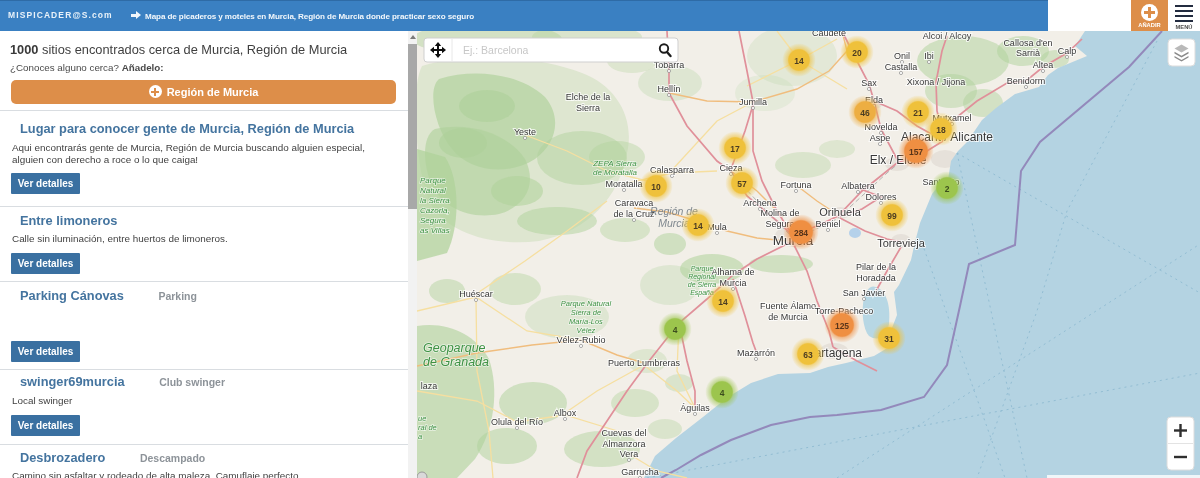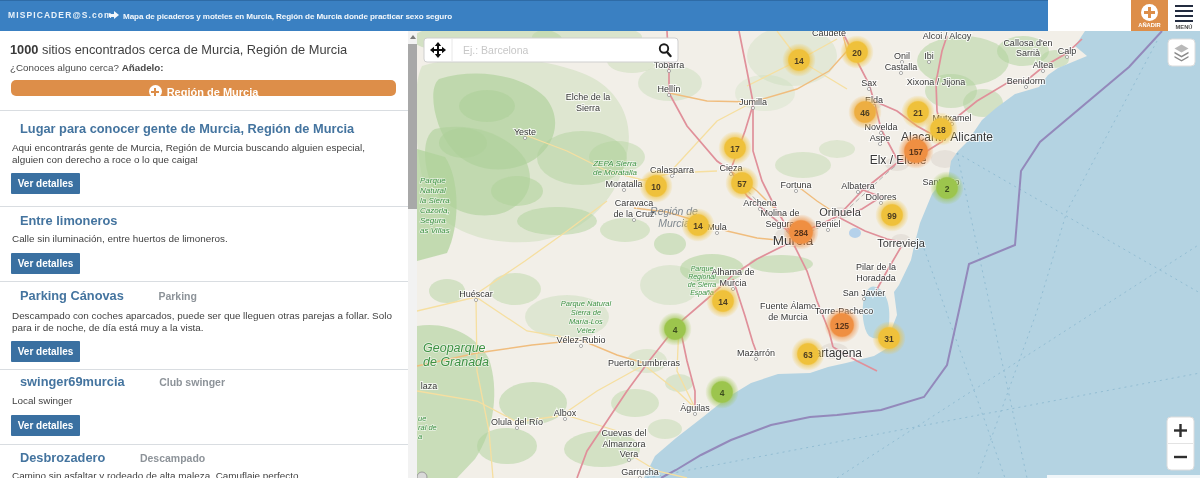--- a/index.html
+++ b/index.html
@@ -1,38 +1,38 @@
 <!DOCTYPE html>
 <html lang="es"><head>
 <meta charset="utf-8">
 <title>mispicaderos</title>
 <style>
   * { margin:0; padding:0; box-sizing:border-box; }
   html,body { width:1200px; height:478px; overflow:hidden; font-family:"Liberation Sans",sans-serif; background:#fff; }
   #header { position:absolute; left:0; top:0; width:1048px; height:31px; background:#3a80c2; border-top:1px solid #2e6ba6; z-index:30; }
   #logo { position:absolute; left:8px; top:9px; color:#e8f1f9; font-size:8.5px; font-weight:bold; letter-spacing:1.1px; }
   #logo .at { display:inline-block; }
-  #tagline { position:absolute; left:109px; top:10px; color:#f2f7fc; font-size:8.1px; font-weight:bold; letter-spacing:-0.1px; }
+  #tagline { position:absolute; left:131px; top:10px; color:#f2f7fc; font-size:8.1px; font-weight:bold; letter-spacing:-0.1px; }
   #tagline .arr { display:inline-block; position:relative; width:11px; height:9px; margin-right:3px; vertical-align:-1px; }
   #tagline .arr:before { content:""; position:absolute; left:0; top:3.2px; width:7px; height:2.6px; background:#f2f7fc; }
   #tagline .arr:after { content:""; position:absolute; left:5px; top:0; border-left:5.5px solid #f2f7fc; border-top:4.5px solid transparent; border-bottom:4.5px solid transparent; }
   #btn-add { position:absolute; left:1131px; top:0; width:37px; height:31px; background:#dd8e49; text-align:center; z-index:31; }
   #btn-add .circ { position:absolute; left:10px; top:4px; width:17px; height:17px; background:#fff; border-radius:50%; }
   #btn-add .circ:before { content:""; position:absolute; left:7px; top:3px; width:3px; height:11px; background:#dd8e49; }
   #btn-add .circ:after { content:""; position:absolute; left:3px; top:7px; width:11px; height:3px; background:#dd8e49; }
   #btn-add .lbl { position:absolute; left:0; top:22px; width:37px; color:#fff; font-size:8px; font-weight:bold; transform:scale(0.72); transform-origin:50% 0; }
   #btn-menu { position:absolute; left:1168px; top:0; width:32px; height:31px; background:#fff; z-index:31; }
   #btn-menu .bar { position:absolute; left:7px; width:18px; height:2px; background:#232c40; }
   #btn-menu .lbl { position:absolute; left:0; top:24px; width:32px; text-align:center; color:#4f4f4f; font-size:8px; font-weight:bold; transform:scale(0.72); transform-origin:50% 0; }
 
   #sidebar { position:absolute; left:0; top:31px; width:408px; height:447px; background:#fff; z-index:20; }
   .h1 { position:absolute; left:10px; top:11px; font-size:12.8px; color:#3f3f3f; letter-spacing:0px; white-space:nowrap;text-align:right; }
   .h1 b { color:#3a3a3a; }
   .sub { position:absolute; left:10px; top:31px; font-size:9.8px; color:#4a4a4a;text-align:center; }
-  #addbtn { position:absolute; left:11px; top:49px; width:385px; height:16px; background:#dd8e49; border-radius:5px; color:#fff; font-size:11px; font-weight:bold; text-align:center; line-height:24px; }
+  #addbtn { position:absolute; left:11px; top:49px; width:385px; height:24px; background:#dd8e49; border-radius:5px; color:#fff; font-size:11px; font-weight:bold; text-align:center; line-height:24px; }
   #addbtn .plus { display:inline-block; width:13px; height:13px; background:#fff; border-radius:50%; position:relative; top:2px; margin-right:5px; }
   #addbtn .plus:before { content:""; position:absolute; left:5.5px; top:2.5px; width:2px; height:8px; background:#dd8e49; }
   #addbtn .plus:after { content:""; position:absolute; left:2.5px; top:5.5px; width:8px; height:2px; background:#dd8e49; }
   .sep { position:absolute; left:0; width:408px; height:1px; background:#d9dde1; }
   .title { position:absolute; left:20px; font-size:12.8px; color:#44749f; letter-spacing:0px; white-space:nowrap;font-weight:bold; }
   .title .tag { font-size:10.5px; color:#8d9399; letter-spacing:0;margin-left:31px; }
   .desc { position:absolute; left:12px; font-size:9.9px; line-height:11.5px; color:#414141; letter-spacing:0px; white-space:nowrap; }
   .vbtn { position:absolute; left:11px; width:69px; height:21px; background:#3a70a1; border-radius:1px; color:#fff; font-size:10px; font-weight:bold; text-align:center; line-height:21px; }
 
   #scrollbar { position:absolute; left:408px; top:31px; width:9px; height:447px; background:#f2f2f2; z-index:21; }
@@ -70,21 +70,20 @@
   <div class="desc" style="top:111px">Aqui encontrarás gente de Murcia, Región de Murcia buscando alguien especial,<br>alguien con derecho a roce o lo que caiga!</div>
   <div class="vbtn" style="top:142px">Ver detalles</div>
 
   <div class="sep" style="top:175px"></div>
   <div class="title" style="top:181.5px">Entre limoneros</div>
   <div class="desc" style="top:202px">Calle sin iluminación, entre huertos de limoneros.</div>
   <div class="vbtn" style="top:222px">Ver detalles</div>
 
   <div class="sep" style="top:250px"></div>
   <div class="title" style="top:256.5px">Parking Cánovas <span class="tag">Parking</span></div>
-  <div class="desc" style="top:279px">Descampado con coches aparcados, puede ser que lleguen otras parejas a follar. Solo<br>para ir de noche, de día está muy a la vista.</div>
   <div class="vbtn" style="top:310px">Ver detalles</div>
 
   <div class="sep" style="top:338px"></div>
   <div class="title" style="top:342.5px">swinger69murcia <span class="tag">Club swinger</span></div>
   <div class="desc" style="top:364px">Local swinger</div>
   <div class="vbtn" style="top:384px">Ver detalles</div>
 
   <div class="sep" style="top:413px"></div>
   <div class="title" style="top:418.5px">Desbrozadero <span class="tag">Descampado</span></div>
   <div class="desc" style="top:439px">Camino sin asfaltar y rodeado de alta maleza. Camuflaje perfecto.</div>

